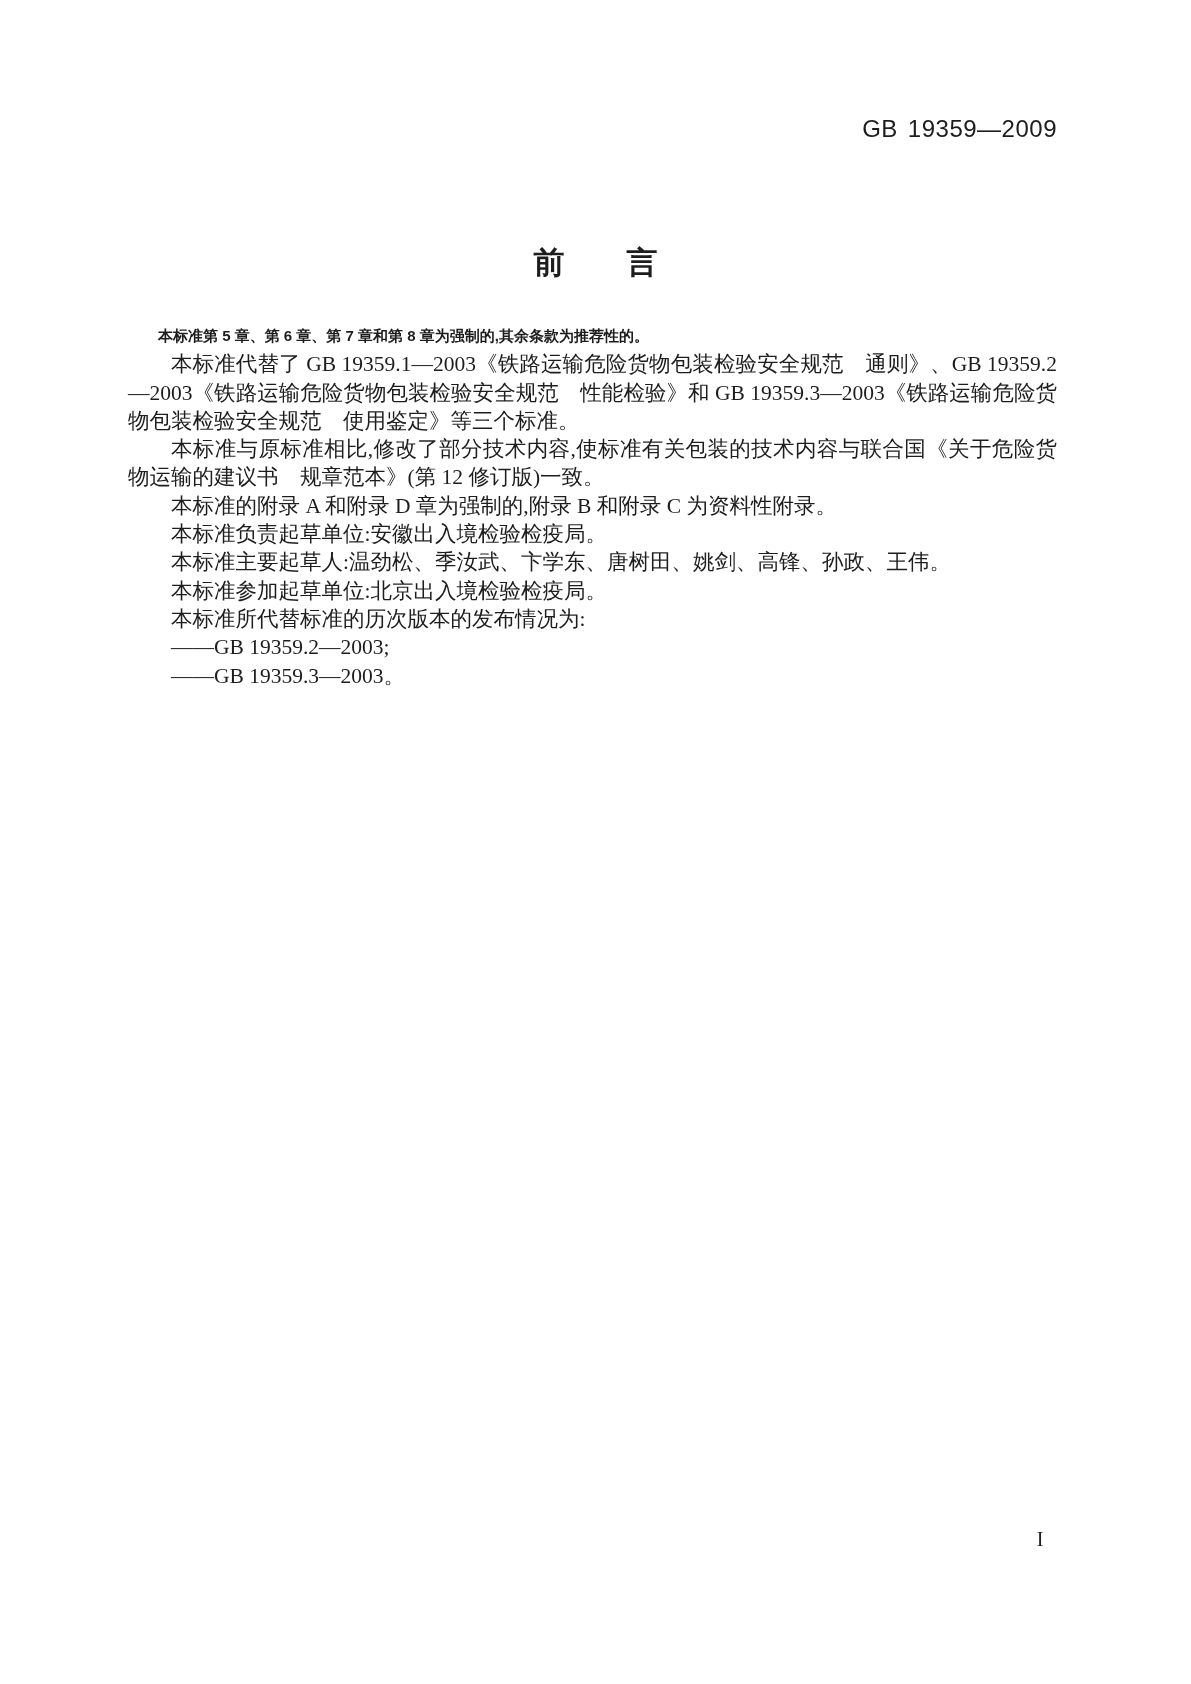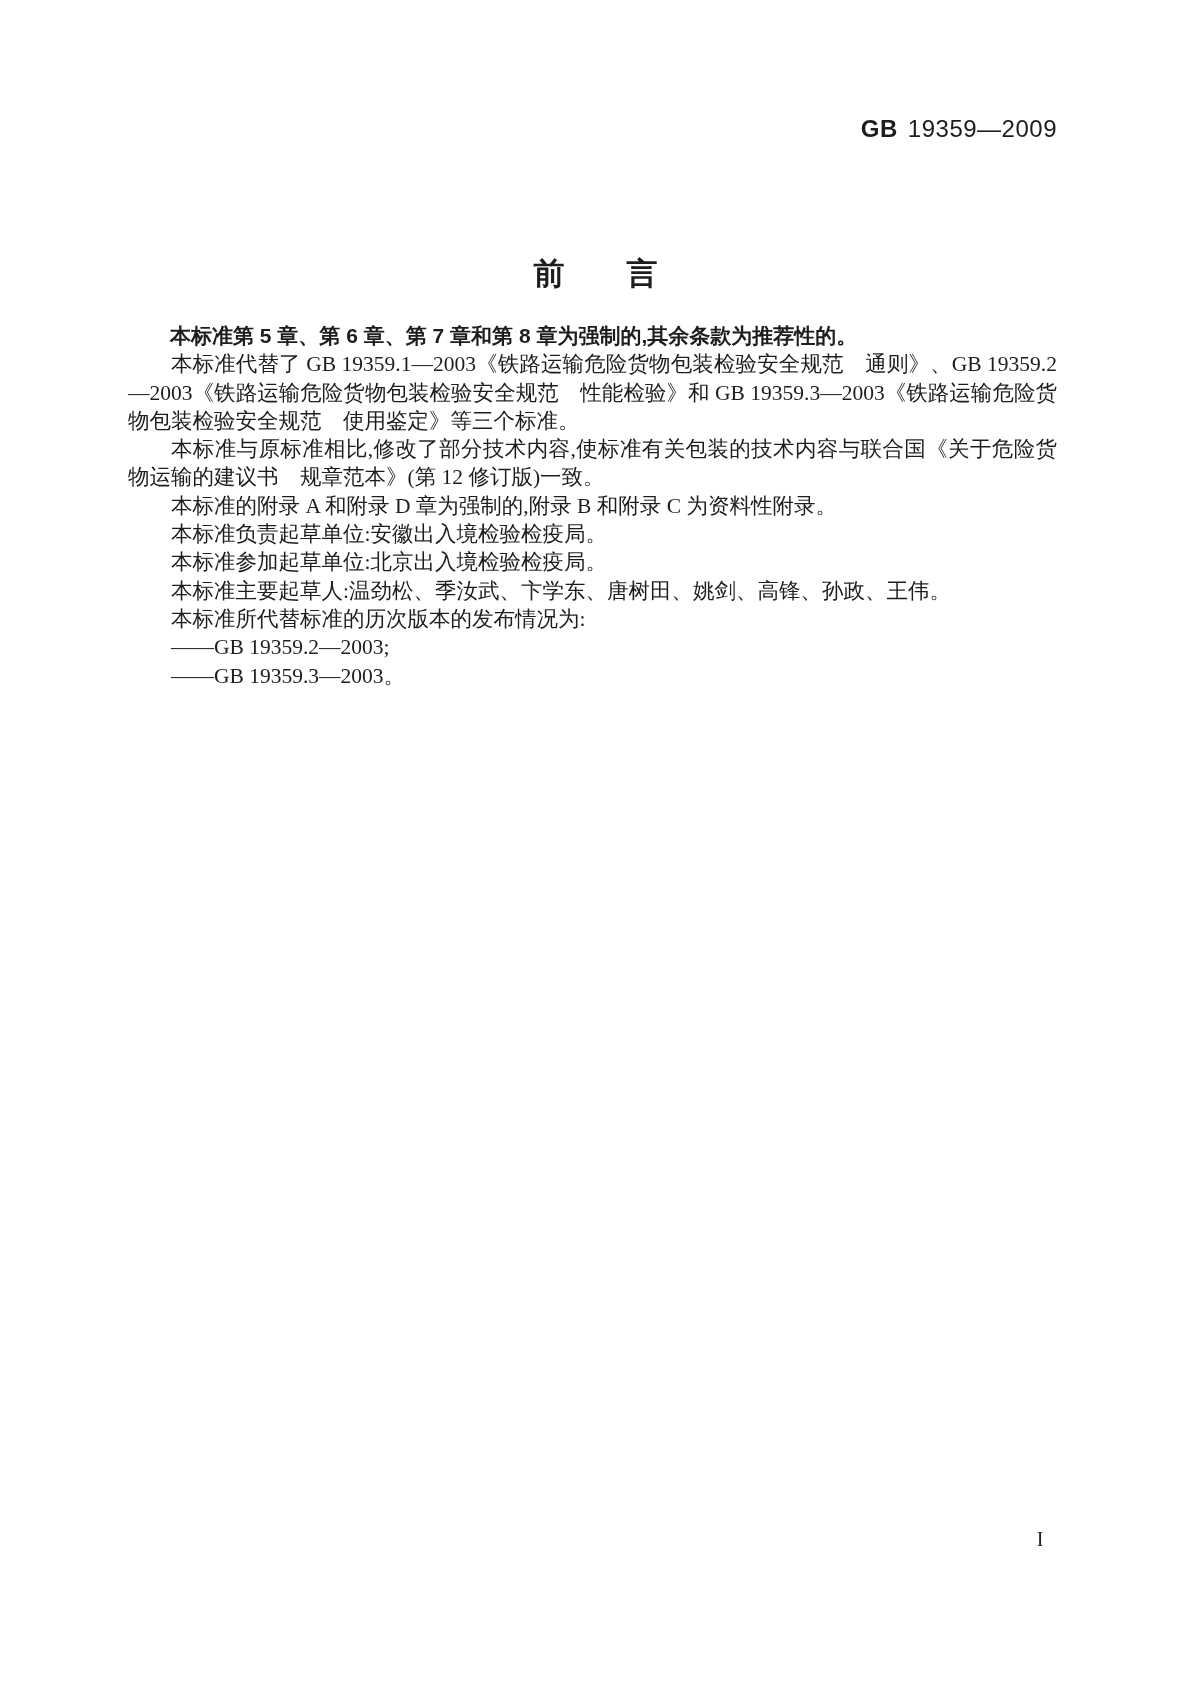--- a/index.html
+++ b/index.html
@@ -20,29 +20,29 @@
   .header-code {
     position: absolute;
     top: 115px;
     right: 134px;
     font-family: "Liberation Sans", sans-serif;
     font-size: 24px;
     letter-spacing: 0.5px;
     white-space: nowrap;
   }
   .header-code .code-prefix {
-    font-weight: 700;
+    font-weight: 400;
     margin-right: 10px;
   }
   .header-code .code-number {
     font-weight: 400;
   }
   .doc-title {
     position: absolute;
-    top: 233px;
+    top: 222px;
     left: 0;
     width: 100%;
     text-align: center;
     font-family: "Liberation Sans", sans-serif;
     font-weight: 700;
     font-size: 31px;
     line-height: 40px;
     white-space: pre;
   }
   .body-text {
@@ -55,21 +55,21 @@
     text-align: justify;
   }
   .body-text p {
     margin: 0;
     padding: 0;
     text-indent: 2em;
   }
   .body-text p.bold {
     font-family: "Liberation Sans", sans-serif;
     font-weight: 700;
-    font-size: 21px;
+    font-size: 15px;
   }
   .page-number {
     position: absolute;
     top: 1528px;
     left: 1022px;
     width: 36px;
     text-align: center;
     font-family: "Liberation Serif", serif;
     font-size: 20px;
   }
@@ -84,22 +84,22 @@
   </div>
 
   <h1 class="doc-title">前　　言</h1>
 
   <main class="body-text">
       <p class="bold">本标准第 5 章、第 6 章、第 7 章和第 8 章为强制的,其余条款为推荐性的。</p>
       <p>本标准代替了 GB 19359.1—2003《铁路运输危险货物包装检验安全规范　通则》、GB 19359.2—2003《铁路运输危险货物包装检验安全规范　性能检验》和 GB 19359.3—2003《铁路运输危险货物包装检验安全规范　使用鉴定》等三个标准。</p>
       <p>本标准与原标准相比,修改了部分技术内容,使标准有关包装的技术内容与联合国《关于危险货物运输的建议书　规章范本》(第 12 修订版)一致。</p>
       <p>本标准的附录 A 和附录 D 章为强制的,附录 B 和附录 C 为资料性附录。</p>
       <p>本标准负责起草单位:安徽出入境检验检疫局。</p>
+      <p>本标准主要起草人:温劲松、季汝武、卞学东、唐树田、姚剑、高锋、孙政、王伟。</p>
       <p>本标准参加起草单位:北京出入境检验检疫局。</p>
-      <p>本标准主要起草人:温劲松、季汝武、卞学东、唐树田、姚剑、高锋、孙政、王伟。</p>
       <p>本标准所代替标准的历次版本的发布情况为:</p>
       <p>——GB 19359.2—2003;</p>
       <p>——GB 19359.3—2003。</p>
     </main>
 
   <div class="page-number">I</div>
 
 </div>
 
 </body></html>

